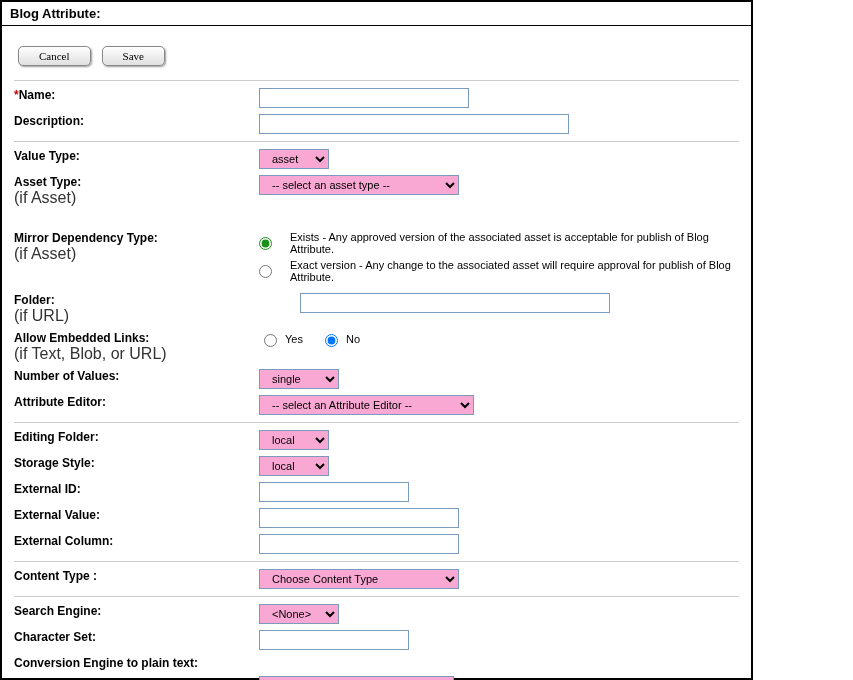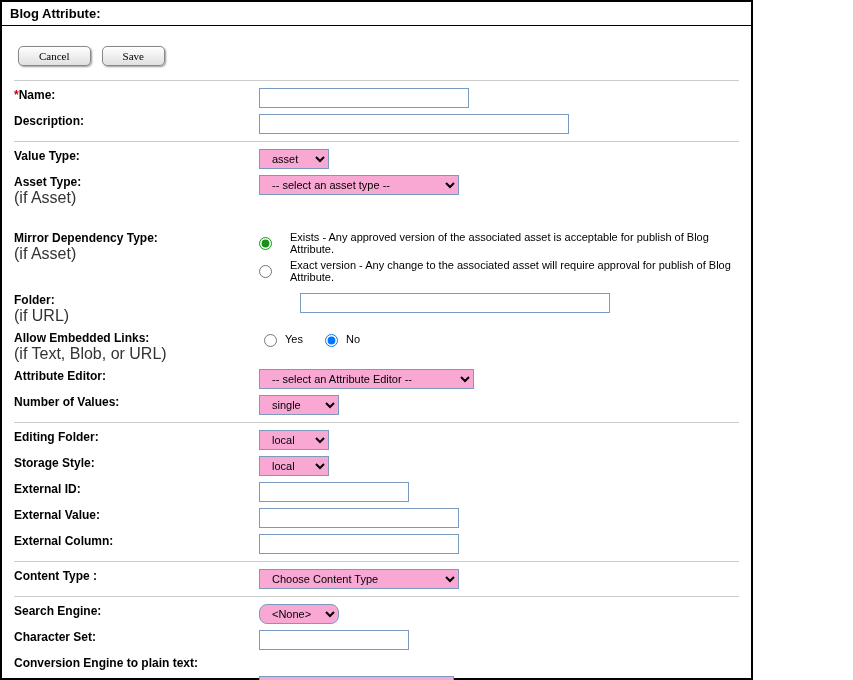--- a/index.html
+++ b/index.html
@@ -190,37 +190,37 @@
           <span>Yes</span>
         </span>
         <span class="radio-inline">
           <input type="radio" name="embed" checked="" style="">
           <span>No</span>
         </span>
       </div>
     </div>
 
     <div class="form-row">
+      <div class="label-col">Number of Values:</div>
+      <div class="field-col">
+        <select style="width:80px;">
+          <option>single</option>
+        </select>
+      </div>
+    </div>
+
+    <div class="form-row">
       <div class="label-col">Attribute Editor:</div>
       <div class="field-col">
         <select style="width:215px;">
           <option>-- select an Attribute Editor --</option>
         </select>
       </div>
     </div>
 
-    <div class="form-row">
-      <div class="label-col">Number of Values:</div>
-      <div class="field-col">
-        <select style="width:80px;">
-          <option>single</option>
-        </select>
-      </div>
-    </div>
-
     <hr class="section-divider">
 
     <div class="form-row">
       <div class="label-col">Editing Folder:</div>
       <div class="field-col">
         <select style="width:70px;">
           <option>local</option>
         </select>
       </div>
     </div>
@@ -258,21 +258,21 @@
           <option>Choose Content Type</option>
         </select>
       </div>
     </div>
 
     <hr class="section-divider">
 
     <div class="form-row">
       <div class="label-col">Search Engine:</div>
       <div class="field-col">
-        <select style="width:80px;border-radius:8px;">
+        <select style="width:80px;">
           <option>&lt;None&gt;</option>
         </select>
       </div>
     </div>
 
     <div class="form-row">
       <div class="label-col">Character Set:</div>
       <div class="field-col"><input type="text" class="w-char" value="" style=""></div>
     </div>
 

